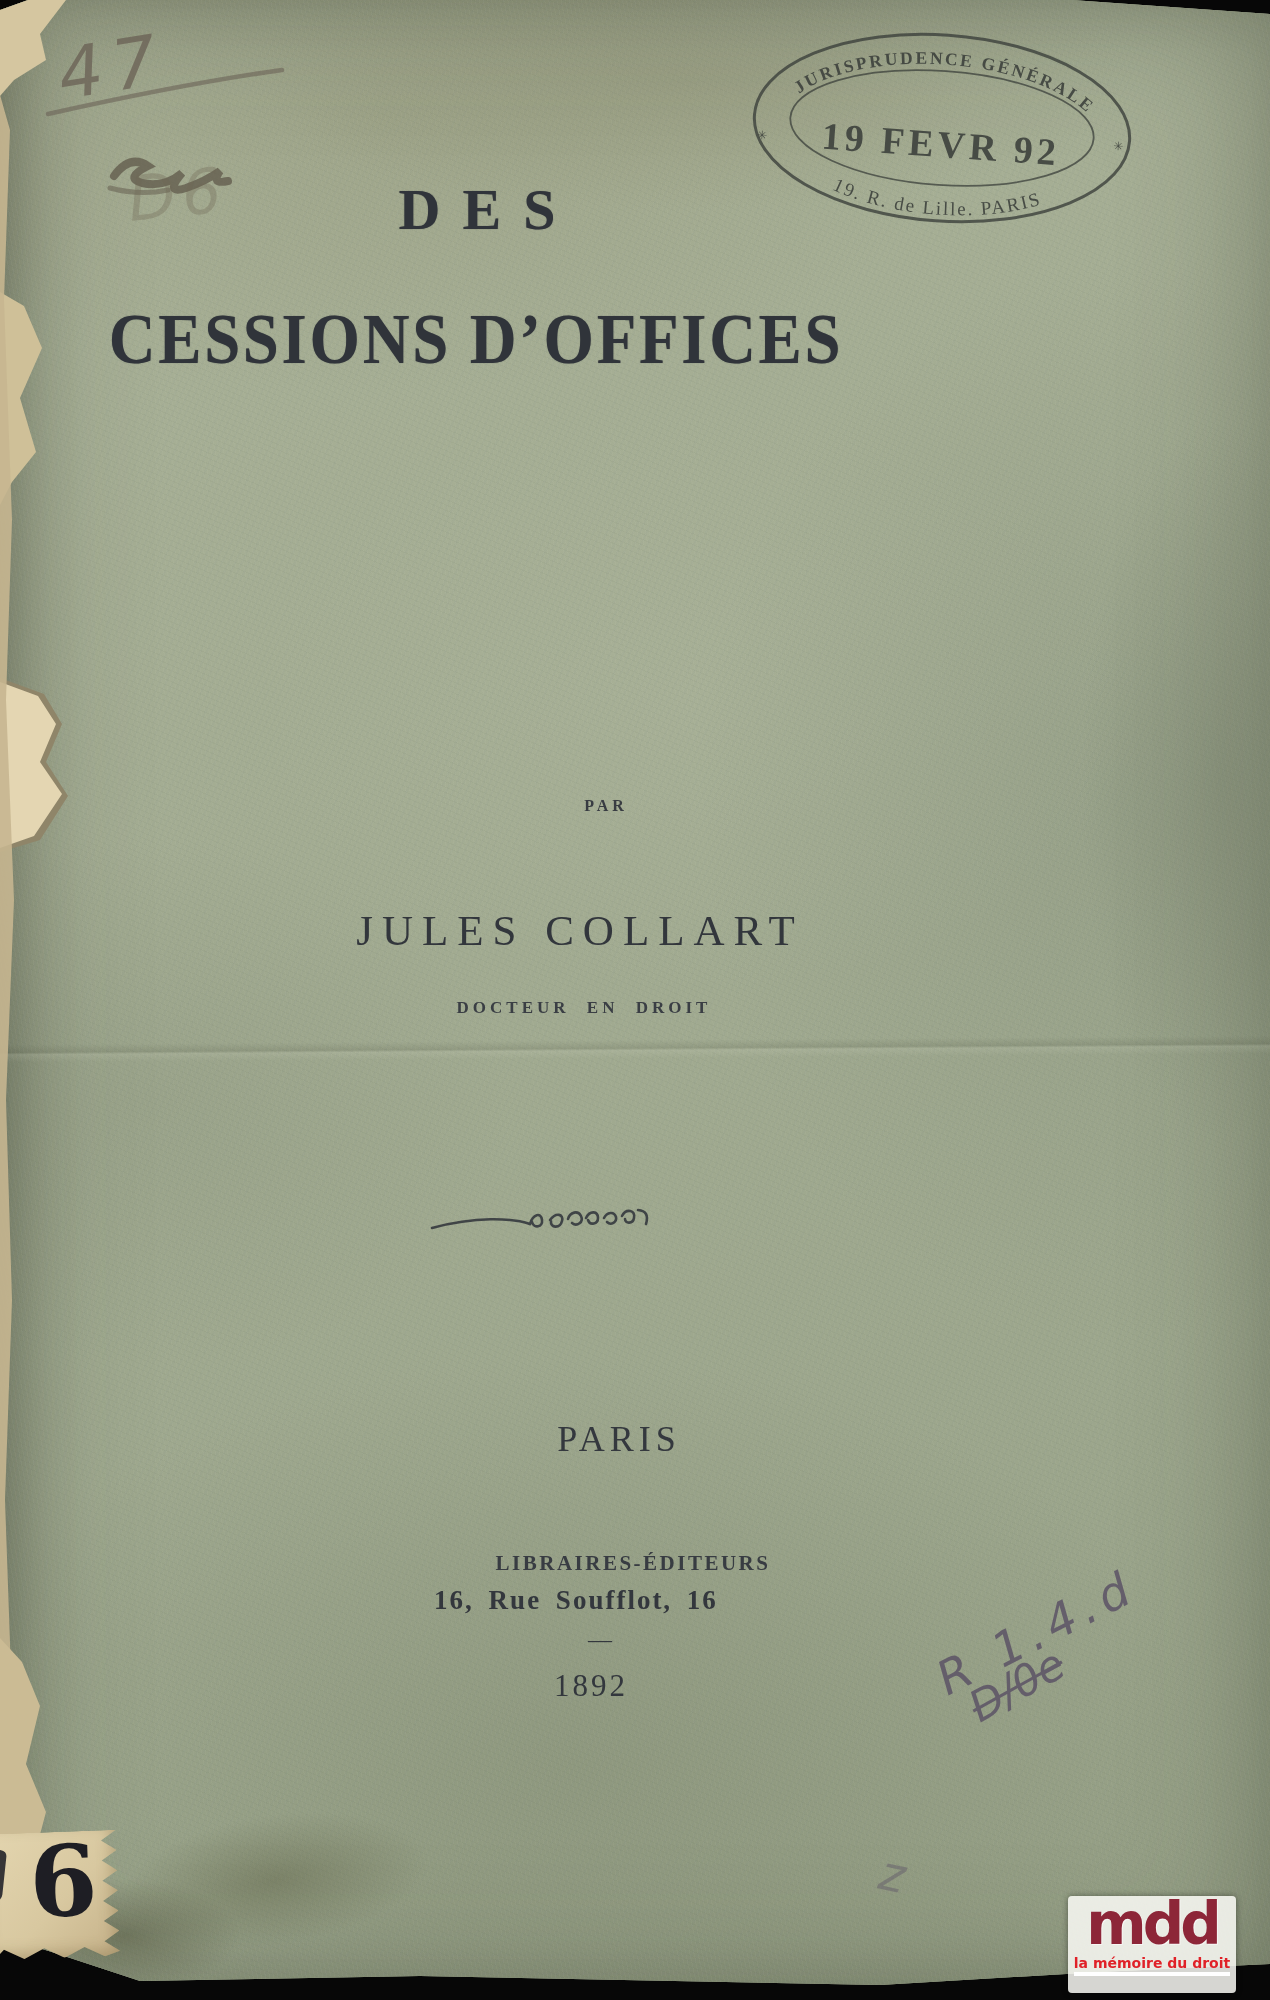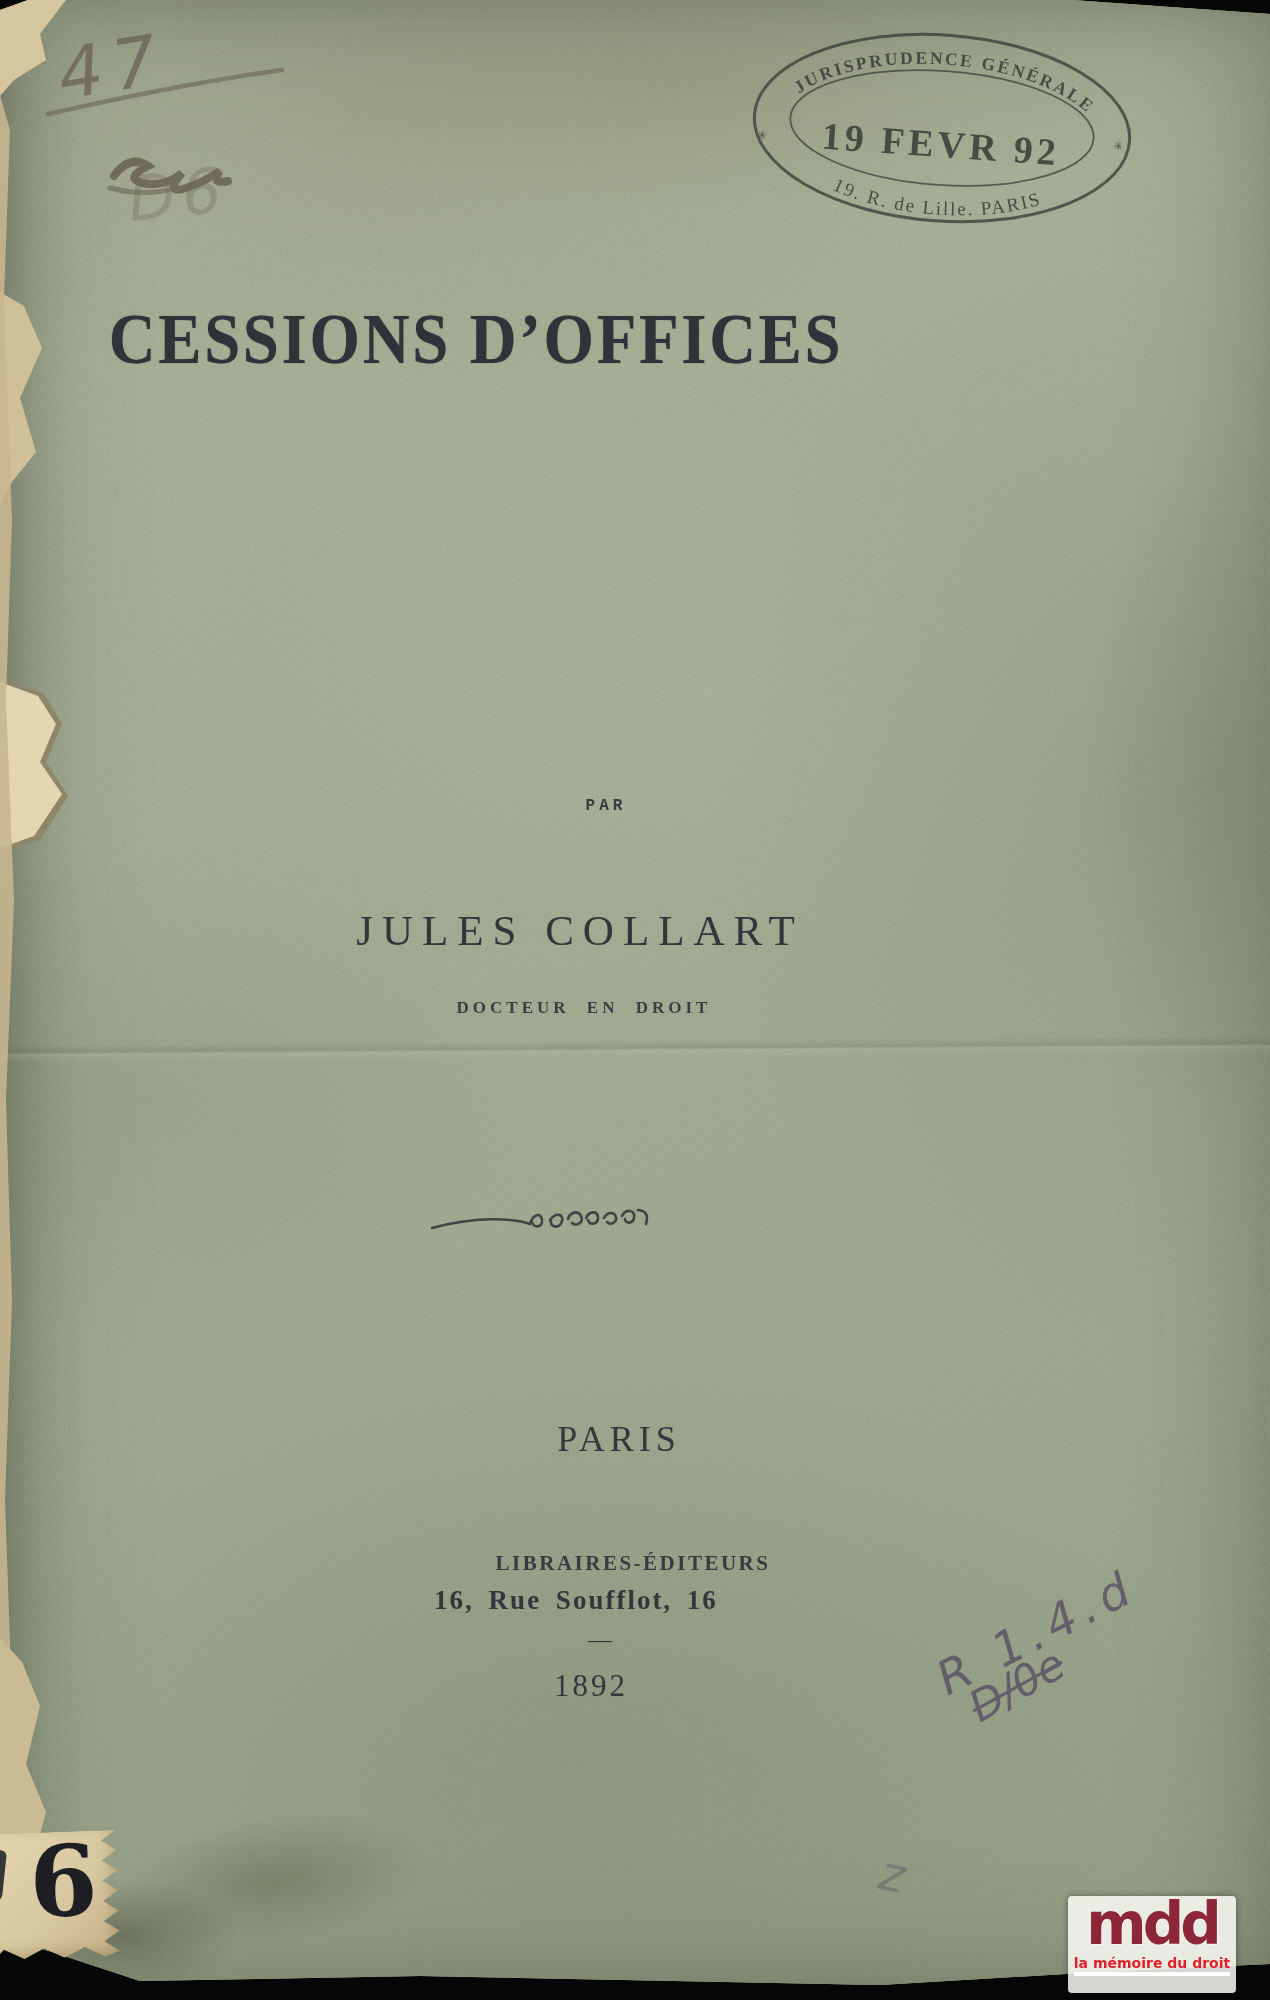--- a/index.html
+++ b/index.html
@@ -43,21 +43,21 @@
   #tear-big{background:#e4d6b2;clip-path:polygon(0 682px,38px 696px,56px 724px,40px 762px,62px 794px,34px 836px,0 848px);}
   #tear-strip{background:#c6b690;opacity:.9;
     clip-path:polygon(0 95px,10px 130px,4px 300px,12px 520px,6px 700px,14px 900px,6px 1100px,12px 1300px,5px 1500px,12px 1700px,4px 1835px,0 1835px);}
   #tear-bottom{background:#cbbb94;clip-path:polygon(0 1638px,22px 1662px,40px 1706px,26px 1764px,46px 1812px,30px 1872px,50px 1925px,18px 1962px,0 1978px);}
   
   .line{position:absolute;white-space:nowrap;color:#30343a;transform:translateX(-50%);}
   #title1{left:488px;top:176px;font-size:58px;letter-spacing:22px;margin-right:-22px;font-weight:bold;
     text-shadow:0 0 1px rgba(48,52,58,.5);}
   #title2{left:476px;top:298px;font-size:72px;letter-spacing:3px;font-weight:bold;
     transform:translateX(-50%) scaleX(.9);text-shadow:0 0 1px rgba(48,52,58,.55);}
-  #byline{left:606px;top:797px;font-size:16px;letter-spacing:4px;font-weight:bold;color:#383c42;font-family:Liberation Mono, monospace;}
+  #byline{left:606px;top:797px;font-size:16px;letter-spacing:4px;font-weight:bold;color:#383c42;}
   #author{left:580px;top:906px;font-size:43px;letter-spacing:9px;color:#32363c;}
   #credentials{left:584px;top:998px;font-size:17px;letter-spacing:4px;word-spacing:9px;font-weight:bold;color:#3a3e44;}
   #city{left:619px;top:1418px;font-size:36px;letter-spacing:5px;color:#34383e;}
   #publisher{left:600px;top:1492px;font-size:33px;letter-spacing:9px;color:#34383e;}
   #role{left:617px;top:1551px;font-size:21px;letter-spacing:2.5px;font-weight:bold;color:#383c42;margin-left:16px;}
   #address{left:576px;top:1585px;font-size:27px;letter-spacing:2px;word-spacing:6px;font-weight:bold;color:#33373d;}
   #rule{left:600px;top:1626px;font-size:24px;color:#33373d;}
   #year{left:591px;top:1668px;font-size:31px;letter-spacing:3px;color:#33373d;}
   
   #ornament{position:absolute;left:426px;top:1194px;}
@@ -130,20 +130,21 @@
     <div class="pencil" id="hand-47">47</div>
     <svg id="hand-strike" width="250" height="70">
       <path d="M8 56 C 80 40, 170 22, 242 12" stroke="#6b6256" stroke-width="4.5" fill="none" opacity=".6" stroke-linecap="round"></path>
     </svg>
     <svg id="hand-scribble" width="160" height="95">
       <path d="M14 52 q 16 -22 34 -10 q -24 12 -6 17 q 22 5 40 -10 q -18 22 4 15 q 20 -7 34 -17 q -10 14 8 10" stroke="#5f584a" stroke-width="8" fill="none" opacity=".75" stroke-linecap="round"></path>
       <path d="M10 64 q 30 8 58 2" stroke="#5f584a" stroke-width="5" fill="none" opacity=".5" stroke-linecap="round"></path>
     </svg>
     <div class="pencil" id="hand-d6">D6</div>
 
+    <div class="line" id="title1">DES</div>
     <div class="line" id="title2">CESSIONS D’OFFICES</div>
     <div class="line" id="byline">PAR</div>
     <div class="line" id="author">JULES COLLART</div>
     <div class="line" id="credentials">DOCTEUR EN DROIT</div>
 
     <svg id="ornament" width="232" height="56">
       <g stroke="#2f333a" stroke-width="2.6" fill="none" opacity=".85" stroke-linecap="round">
         <path d="M6 34 C 50 22, 86 24, 104 30"></path>
         <path d="M104 30 c 3 -10 11 -12 12 -4 c 1 7 -8 9 -10 2"></path>
         <path d="M124 26 c 6 -8 14 -6 12 1 c -2 8 -12 7 -11 0"></path>

